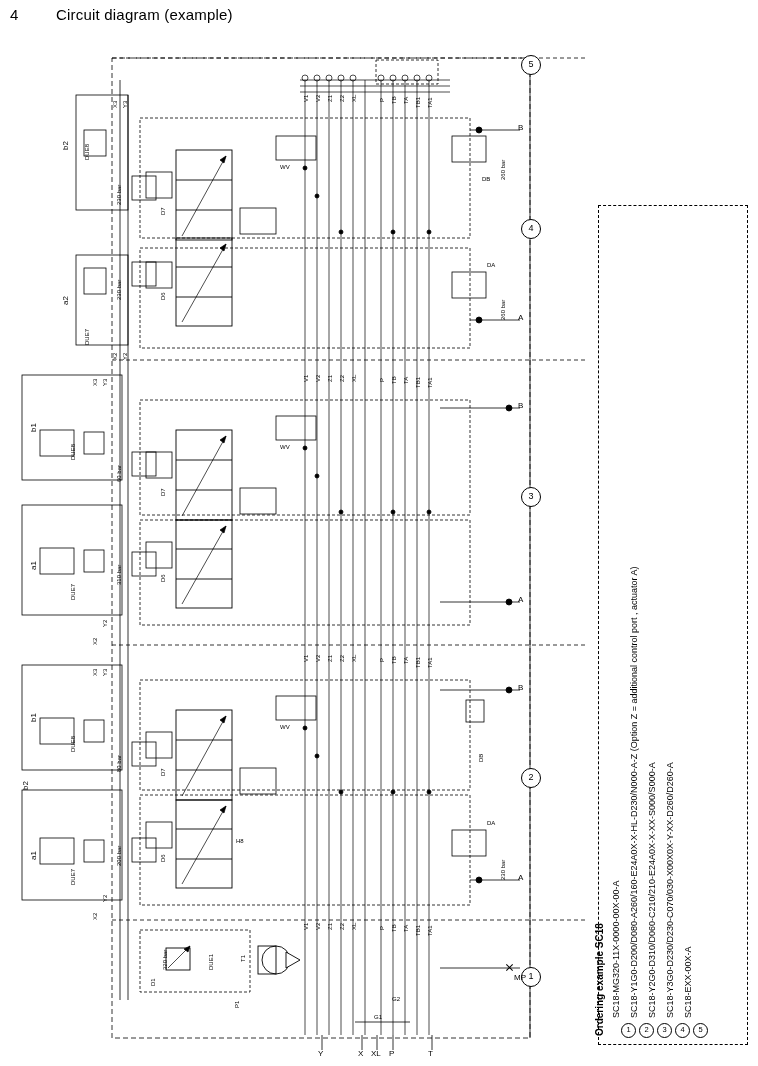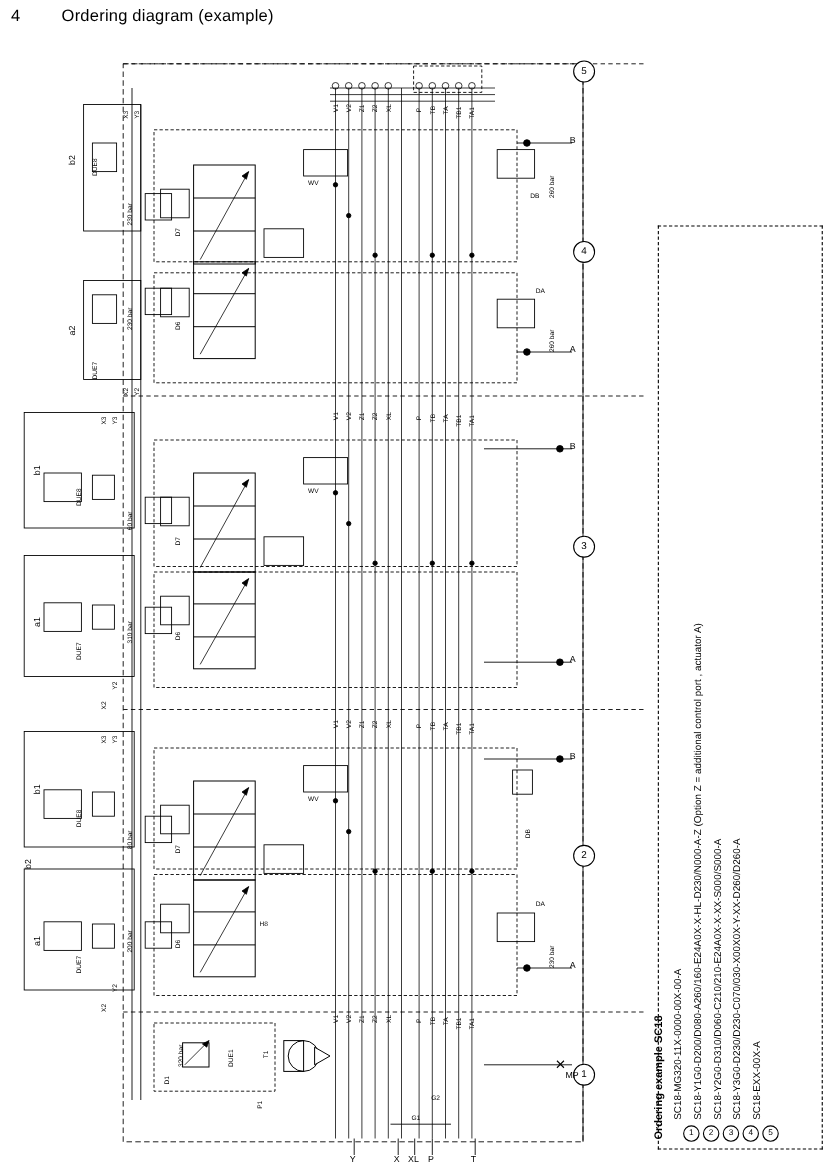--- a/index.html
+++ b/index.html
@@ -112,21 +112,21 @@
     height: 1066px;
     pointer-events: none;
   }
 </style>
 </head>
 <body>
 
 <div class="page">
 
   <div class="page-header">
-    <span class="num">4</span><span>Ordering diagram (example)</span>
+    <span class="num">4</span><span>Circuit diagram (example)</span>
   </div>
 
   <svg class="overlay" viewBox="0 0 758 1066">
     <g stroke="#000" fill="none" stroke-width="0.8">
 
       <rect x="112" y="58" width="418" height="980" stroke-dasharray="5 3"></rect>
 
       <line x1="530" y1="58" x2="530" y2="1038"></line>
 
       <line x1="112" y1="360" x2="585" y2="360" stroke-dasharray="4 3"></line>

